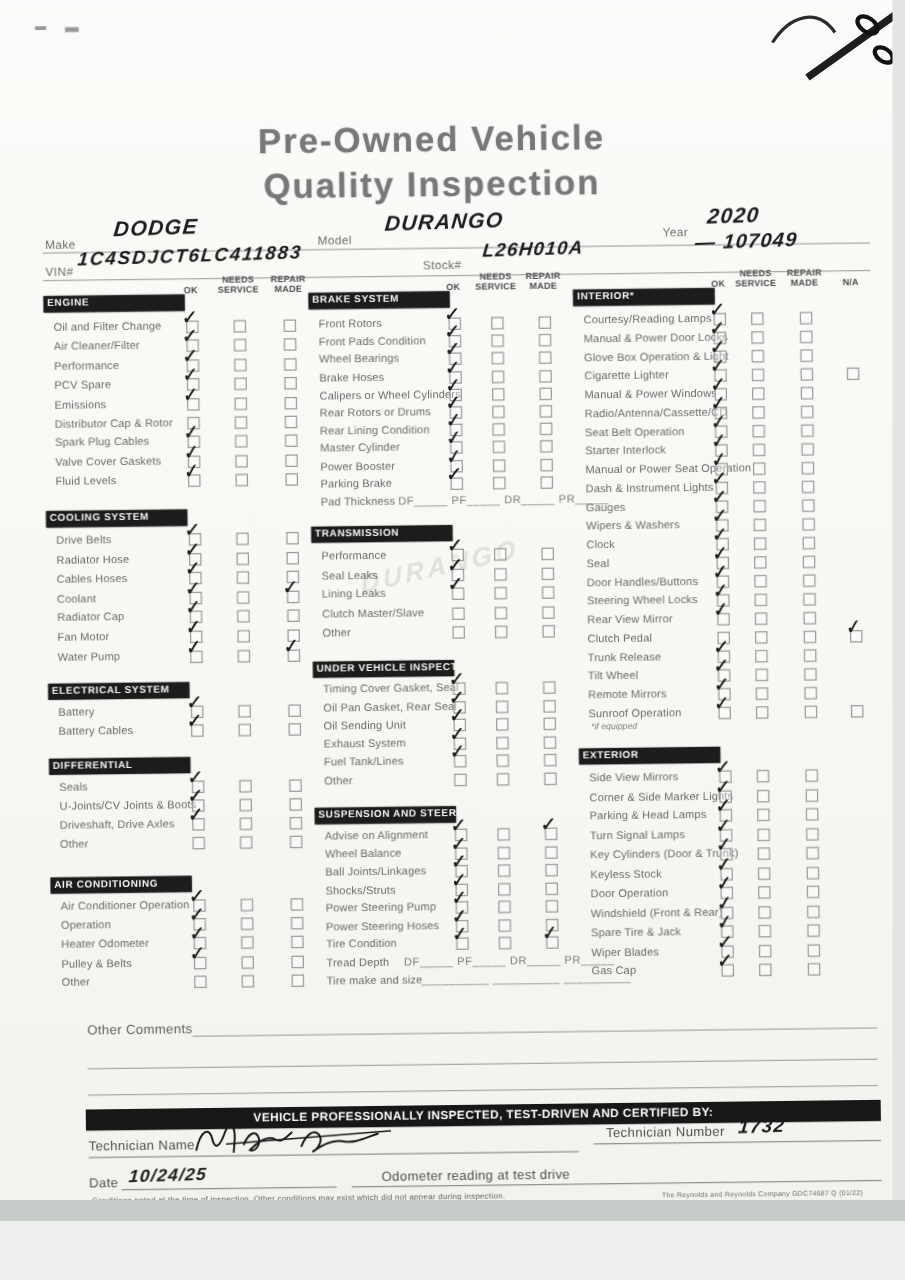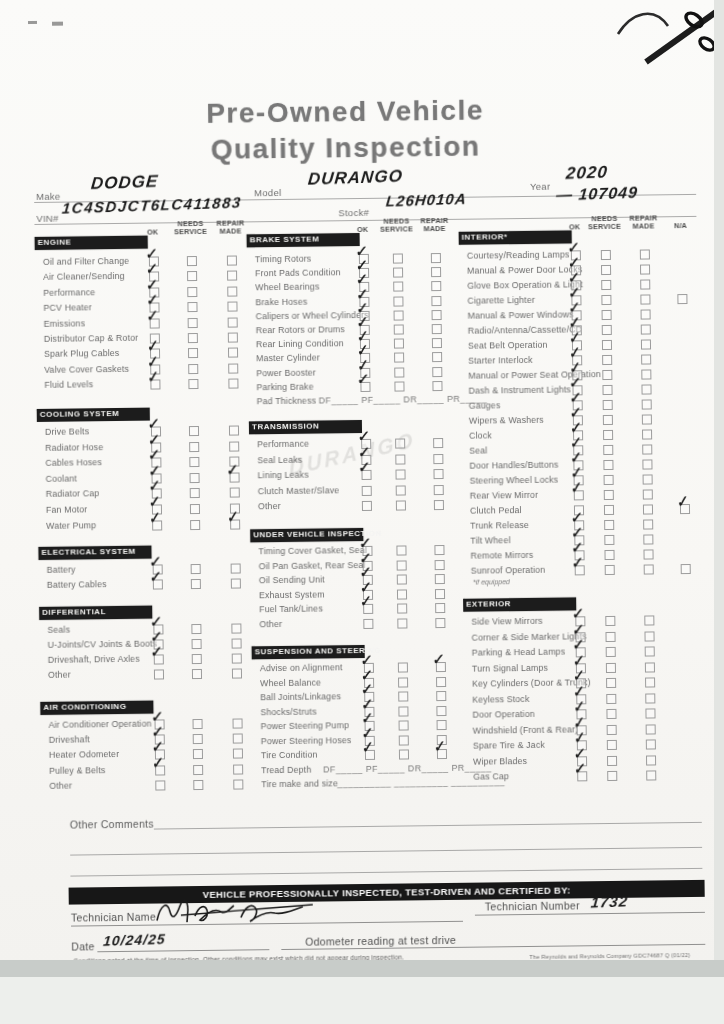--- a/index.html
+++ b/index.html
@@ -83,35 +83,35 @@
         <div class="colhead" style="left: 672px; top: 226px; width: 24px;">N/A</div>
         <div class="sec-bar" style="left: 38px; top: 233px; width: 106px;"><span>ENGINE</span></div>
         <div class="row" style="left: 38px; top: 251px; width: 212px;">
           <span class="rlabel">Oil and Filter Change</span>
           <div class="cb" style="left: 114px;"></div>
           <div class="cb" style="left: 152px;"></div>
           <div class="cb" style="left: 192px;"></div>
           <span class="check" style="left: 111px; transform: rotate(-5deg) skewX(-10deg);">✓</span>
         </div>
         <div class="row" style="left: 38px; top: 266.4px; width: 212px;">
-          <span class="rlabel">Air Cleaner/Sending</span>
+          <span class="rlabel">Air Cleaner/Filter</span>
           <div class="cb" style="left: 114px;"></div>
           <div class="cb" style="left: 152px;"></div>
           <div class="cb" style="left: 192px;"></div>
           <span class="check" style="left: 111px; transform: rotate(-6deg) skewX(-10deg);">✓</span>
         </div>
         <div class="row" style="left: 38px; top: 281.8px; width: 212px;">
           <span class="rlabel">Performance</span>
           <div class="cb" style="left: 114px;"></div>
           <div class="cb" style="left: 152px;"></div>
           <div class="cb" style="left: 192px;"></div>
           <span class="check" style="left: 111px; transform: rotate(-7deg) skewX(-10deg);">✓</span>
         </div>
         <div class="row" style="left: 38px; top: 297.2px; width: 212px;">
-          <span class="rlabel">PCV Heater</span>
+          <span class="rlabel">PCV Spare</span>
           <div class="cb" style="left: 114px;"></div>
           <div class="cb" style="left: 152px;"></div>
           <div class="cb" style="left: 192px;"></div>
           <span class="check" style="left: 111px; transform: rotate(-8deg) skewX(-10deg);">✓</span>
         </div>
         <div class="row" style="left: 38px; top: 312.6px; width: 212px;">
           <span class="rlabel">Emissions</span>
           <div class="cb" style="left: 114px;"></div>
           <div class="cb" style="left: 152px;"></div>
           <div class="cb" style="left: 192px;"></div>
@@ -241,21 +241,21 @@
         </div>
         <div class="sec-bar" style="left: 38px; top: 698px; width: 106px;"><span>AIR CONDITIONING</span></div>
         <div class="row" style="left: 38px; top: 714px; width: 212px;">
           <span class="rlabel">Air Conditioner Operation</span>
           <div class="cb" style="left: 114px;"></div>
           <div class="cb" style="left: 152px;"></div>
           <div class="cb" style="left: 192px;"></div>
           <span class="check" style="left: 111px; transform: rotate(-5deg) skewX(-10deg);">✓</span>
         </div>
         <div class="row" style="left: 38px; top: 729.2px; width: 212px;">
-          <span class="rlabel">Driveshaft</span>
+          <span class="rlabel">Operation</span>
           <div class="cb" style="left: 114px;"></div>
           <div class="cb" style="left: 152px;"></div>
           <div class="cb" style="left: 192px;"></div>
           <span class="check" style="left: 111px; transform: rotate(-6deg) skewX(-10deg);">✓</span>
         </div>
         <div class="row" style="left: 38px; top: 744.4px; width: 212px;">
           <span class="rlabel">Heater Odometer</span>
           <div class="cb" style="left: 114px;"></div>
           <div class="cb" style="left: 152px;"></div>
           <div class="cb" style="left: 192px;"></div>
@@ -269,21 +269,21 @@
           <span class="check" style="left: 111px; transform: rotate(-8deg) skewX(-10deg);">✓</span>
         </div>
         <div class="row" style="left: 38px; top: 774.8px; width: 212px;">
           <span class="rlabel">Other</span>
           <div class="cb" style="left: 114px;"></div>
           <div class="cb" style="left: 152px;"></div>
           <div class="cb" style="left: 192px;"></div>
         </div>
         <div class="sec-bar" style="left: 250px; top: 233px; width: 106px;"><span>BRAKE SYSTEM</span></div>
         <div class="row" style="left: 250px; top: 251px; width: 212px;">
-          <span class="rlabel">Timing Rotors</span>
+          <span class="rlabel">Front Rotors</span>
           <div class="cb" style="left: 112px;"></div>
           <div class="cb" style="left: 146px;"></div>
           <div class="cb" style="left: 184px;"></div>
           <span class="check" style="left: 109px; transform: rotate(-5deg) skewX(-10deg);">✓</span>
         </div>
         <div class="row" style="left: 250px; top: 265.2px; width: 212px;">
           <span class="rlabel">Front Pads Condition</span>
           <div class="cb" style="left: 112px;"></div>
           <div class="cb" style="left: 146px;"></div>
           <div class="cb" style="left: 184px;"></div>

